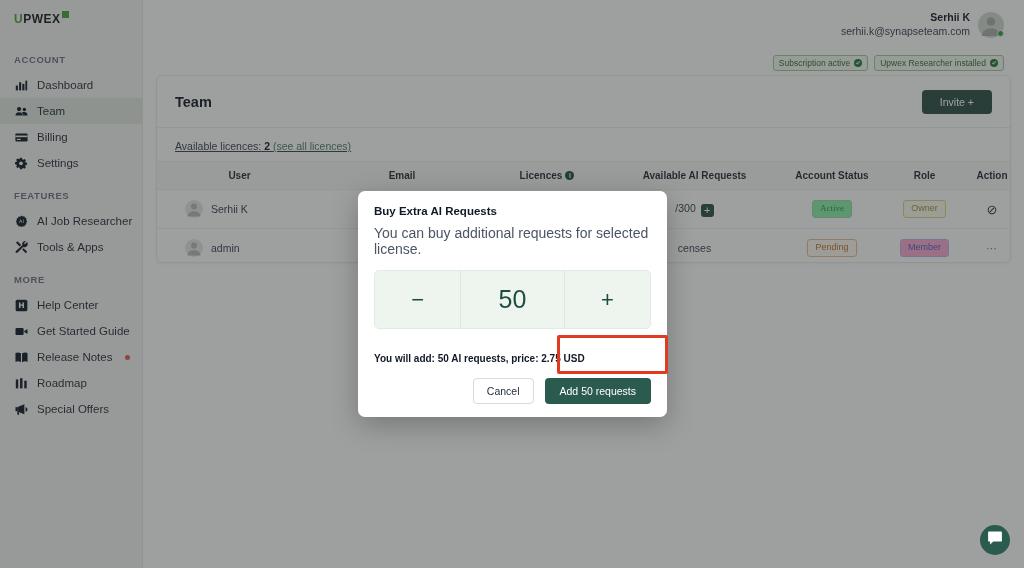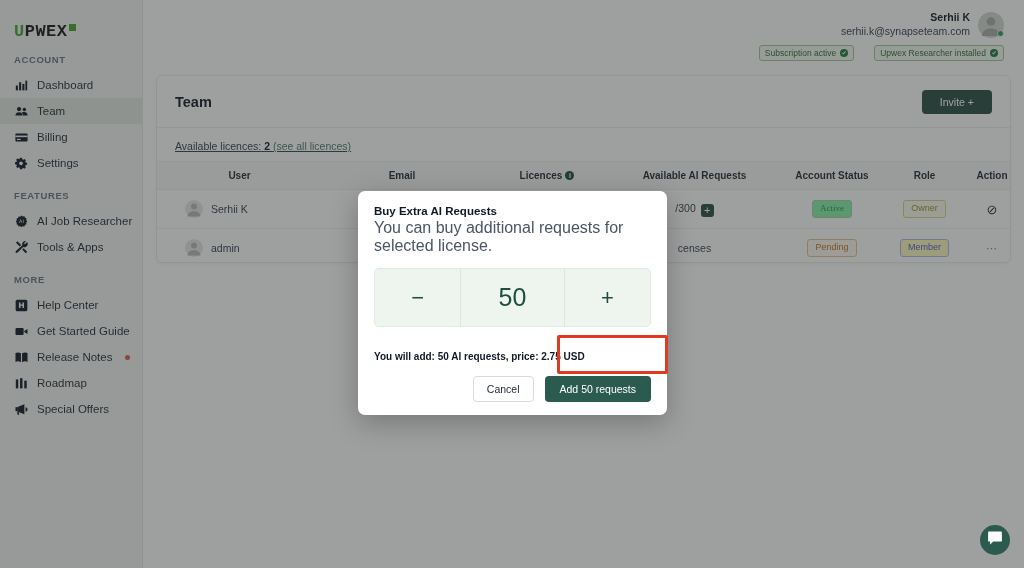--- a/index.html
+++ b/index.html
@@ -13,22 +13,22 @@
 
   
   .sidebar {
     position: absolute; left: 0; top: 0;
     width: 143px; height: 568px;
     background: #f4f5f4;
     border-right: 1px solid #e6e8e6;
     padding: 0;
   }
   .logo-wrap { padding: 11px 0 0 14px; height: 40px; }
-  .logo { font-size: 17px; font-weight: 700; letter-spacing: 0.5px;
-          font-family: Liberation Mono, monospace; line-height: 1; margin-top: 12px; }
+  .logo { font-size: 12px; font-weight: 700; letter-spacing: 0.5px;
+          font-family: Liberation Sans, sans-serif; line-height: 1; }
   .logo .u { color: #46a336; }
   .logo .rest { color: #14181c; }
   .logo .sq { display: inline-block; width: 7px; height: 7px;
               background: #46a336; vertical-align: 5px; margin-left: 1px; }
 
   .nav-section {
     font-size: 9.5px; letter-spacing: 0.6px; color: #6b7280;
     padding: 14px 0 7px 14px; text-transform: uppercase; font-weight: 700;
   }
   .nav-item {
@@ -66,22 +66,22 @@
     width: 26px; height: 26px; border-radius: 50%;
     background: #d4d7d4; position: relative; margin-top: 2px;
   }
   .avatar svg { width: 26px; height: 26px; fill: #a9aeaa; }
   .avatar .online {
     position: absolute; right: 0px; bottom: 1px;
     width: 7px; height: 7px; border-radius: 50%;
     background: #2e9b4f; border: 1.5px solid #f4f5f4;
   }
   .badgerow {
-    position: absolute; right: 20px; top: 45px;
-    display: flex; gap: 20px;
+    position: absolute; right: 20px; top: 55px;
+    display: flex; gap: 6px;
   }
   .pill {
     display: inline-flex; align-items: center; gap: 4px;
     border: 1px solid #9fc79a; border-radius: 3px;
     background: #f2f8f1; color: #2f6b33;
     font-size: 8.5px; padding: 2px 5px; line-height: 1.2;
   }
   .pill .chk { width: 8px; height: 8px; }
   .pill .chk svg { width: 8px; height: 8px; fill: #1f7a3f; display: block; }
 
@@ -130,42 +130,42 @@
     vertical-align: 1px; margin-left: 3px; font-style: normal;
   }
   .tag {
     display: inline-block; border-radius: 3px; font-size: 9px;
     padding: 2px 7px; border: 1px solid transparent; line-height: 1.3;
   }
   .tag-green { color: #3f8a45; border-color: #a9d0a7; background: #86efac; font-family: Liberation Serif, serif; }
   .tag-lic   { color: #3f8a45; border-color: #a9d0a7; background: #f1f8f0; }
   .tag-olive { color: #93933c; border-color: #d4d48c; background: #fbfbef; }
   .tag-orange{ color: #b9742a; border-color: #e3c093; background: #fdf7f0; }
-  .tag-blue  { color: #4a5ec4; border-color: #aeb7e6; background: #fef9c3; }
+  .tag-blue  { color: #4a5ec4; border-color: #aeb7e6; background: #f9a8d4; }
   .plus-sq {
     display: inline-flex; align-items: center; justify-content: center;
     width: 13px; height: 13px; background: #2b4b45; color: #fff;
     border-radius: 3px; font-size: 11px; line-height: 1; margin-left: 5px;
     vertical-align: -2px; cursor: pointer; font-weight: 400;
   }
   .act-ico { color: #1f2937; font-size: 13px; cursor: pointer; }
   .dots { letter-spacing: 1px; color: #7b8079; font-size: 11px; cursor: pointer; }
 
   
   .overlay {
     position: absolute; inset: 0; background: rgba(41,45,43,0.45); z-index: 50;
   }
   .modal {
     position: absolute; left: 358px; top: 191px;
     width: 309px; background: #ffffff; border-radius: 7px;
     box-shadow: 0 8px 28px rgba(0,0,0,0.25); z-index: 60;
     padding: 14px 16px 13px 16px;
   }
   .m-title { font-size: 11.5px; font-weight: 700; color: #111827; }
-  .m-sub { font-size: 16px; color: #4b5563; margin-top: 2px; }
+  .m-sub { font-size: 14px; color: #4b5563; margin-top: 8px; }
   .stepper {
     margin-top: 13px; height: 59px; border-radius: 5px;
     background: #eef5ef; border: 1px solid #e0ece1;
     display: flex; align-items: stretch;
   }
   .st-btn {
     flex: 1; display: flex; align-items: center; justify-content: center;
     font-size: 22px; color: #1f4d44; cursor: pointer; user-select: none;
     font-weight: 400;
   }

